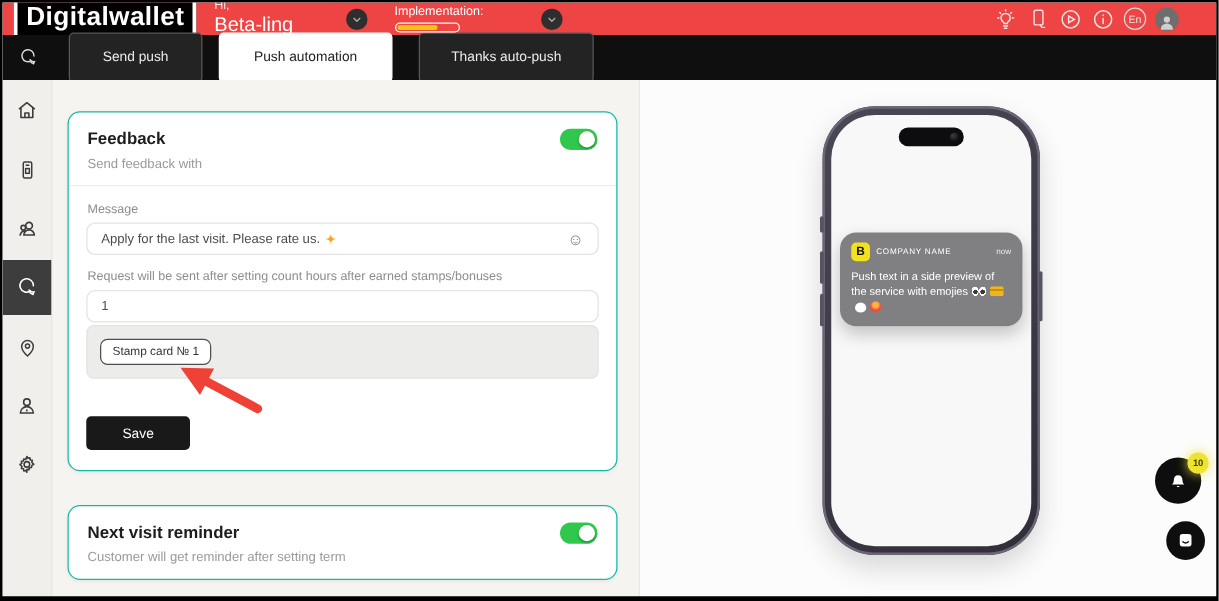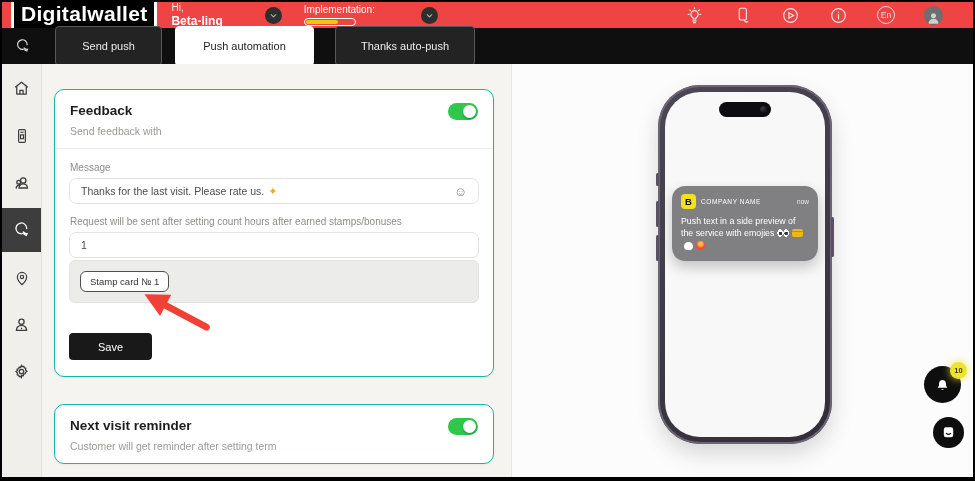--- a/index.html
+++ b/index.html
@@ -7,30 +7,30 @@
   body { font-family:"Liberation Sans", sans-serif; }
   .frame { width:975px; height:481px; border:2px solid #000; border-bottom-width:4px;
            display:flex; flex-direction:column; overflow:hidden; background:#f5f4f1; }
 
   
   .header { height:26px; background:#ef4444; display:flex; align-items:center; flex:0 0 auto; }
   .logo { margin-left:9px; border:3px solid #fff; background:#000; color:#fff; font-weight:700;
           font-size:21px; letter-spacing:.3px; padding:1px 7px 3px; line-height:1.1; }
   .greet { margin-left:14px; color:#fff; line-height:1.2; }
   .greet .hi { font-size:10px; color:#e8e8e8; }
-  .greet .name { font-size:12px; font-weight:700; }
+  .greet .name { font-size:16px; font-weight:400; }
   .chev-circle { width:17px; height:17px; border-radius:50%; background:#2e2e2e; display:flex;
                  align-items:center; justify-content:center; color:#aaa; cursor:pointer; }
   .chev1 { margin-left:42px; } .chev2 { margin-left:46px; }
   .impl { margin-left:22px; color:#fff; }
   .impl .lbl { font-size:10px; margin-bottom:3px; }
   .pbar { width:52px; height:8px; border:1px solid #fff; border-radius:5px; position:relative; overflow:hidden; }
   .pfill { position:absolute; left:1px; top:1px; bottom:1px; background:#f2c511; border-radius:3px; }
   .hspace { flex:1; }
-  .hicons { display:flex; align-items:center; gap:29px; margin-right:30px; color:#e6e6e6; }
+  .hicons { display:flex; align-items:center; gap:7px; margin-right:30px; color:#e6e6e6; }
   .hicon { width:19px; height:19px; display:flex; align-items:center; justify-content:center; cursor:pointer; }
   .ring { border:1px solid #d6d6d6; border-radius:50%; font-size:8.5px; color:#e6e6e6; width:18px; height:18px; }
   .avatar { width:19px; height:19px; border-radius:50%; background:#6e6e6e; overflow:hidden; display:flex;
             align-items:flex-end; justify-content:center; cursor:pointer; }
 
   
   .toolbar { height:36px; background:#0f0f0f; display:flex; align-items:center; flex:0 0 auto; }
   .tb-chat { width:40px; display:flex; justify-content:center; color:#ddd; }
   .tb-btn { height:40px; display:flex; align-items:center; justify-content:center; font-size:11px;
             border-radius:4px; cursor:pointer; }
@@ -256,21 +256,21 @@
       <div class="card">
         <div class="c-head">
           <div class="c-title">Feedback</div>
           <div class="toggle"></div>
         </div>
         <div class="c-sub">Send feedback with</div>
         <div class="divider"></div>
         <div class="c-body">
           <div class="flabel">Message</div>
           <div class="inputbox">
-            <span>Thanks for the last visit. Please rate us.</span>
+            <span>Apply for the last visit. Please rate us.</span>
             <span class="sparkle">✦</span>
             <span class="smiley">☺</span>
           </div>
           <div class="flabel mt1">Request will be sent after setting count hours after earned stamps/bonuses</div>
           <input class="inputbox" value="1" style="">
           <div class="graybox">
             <span class="chip">Stamp card № 1</span>
           </div>
           <button class="save">Save</button>
         </div>

